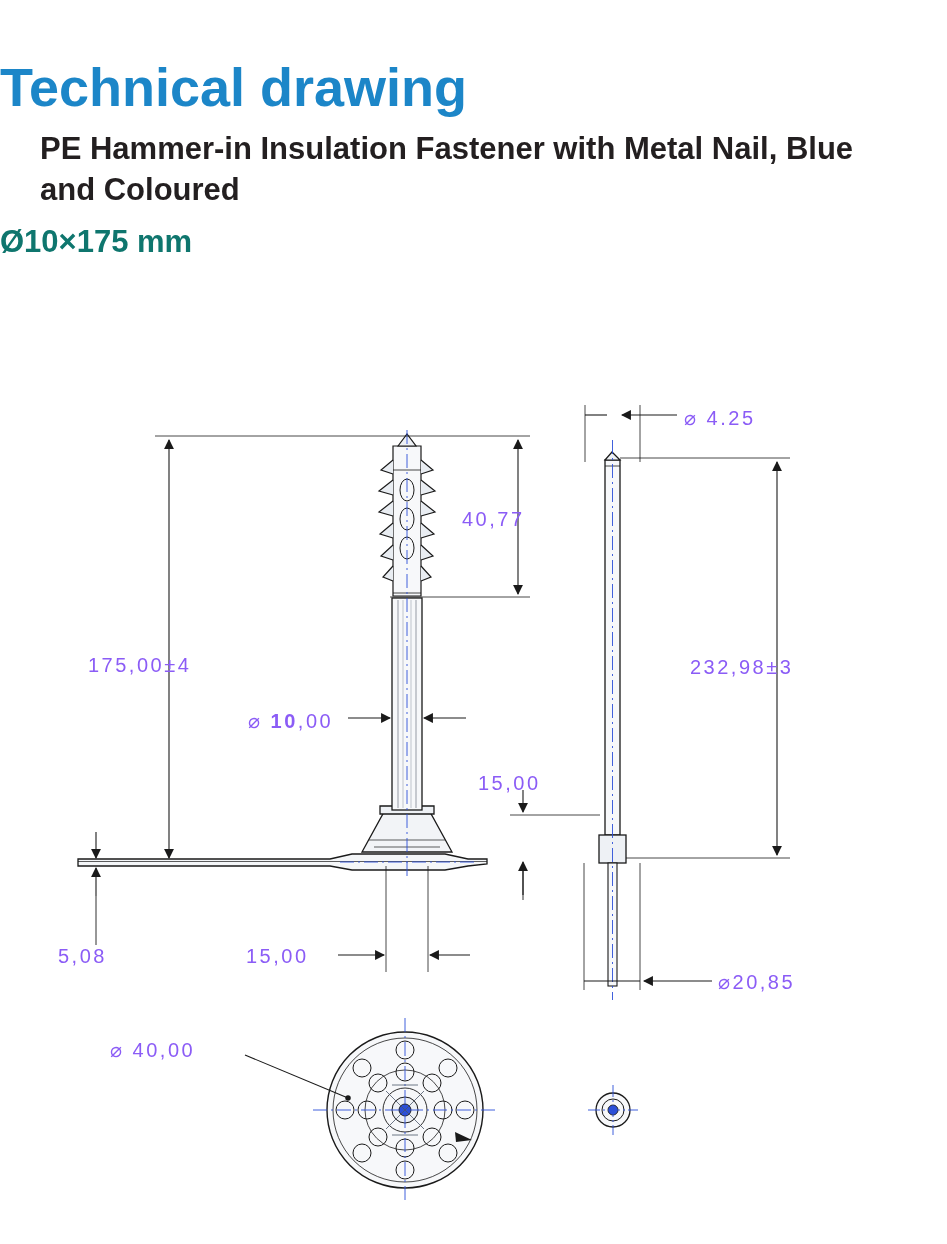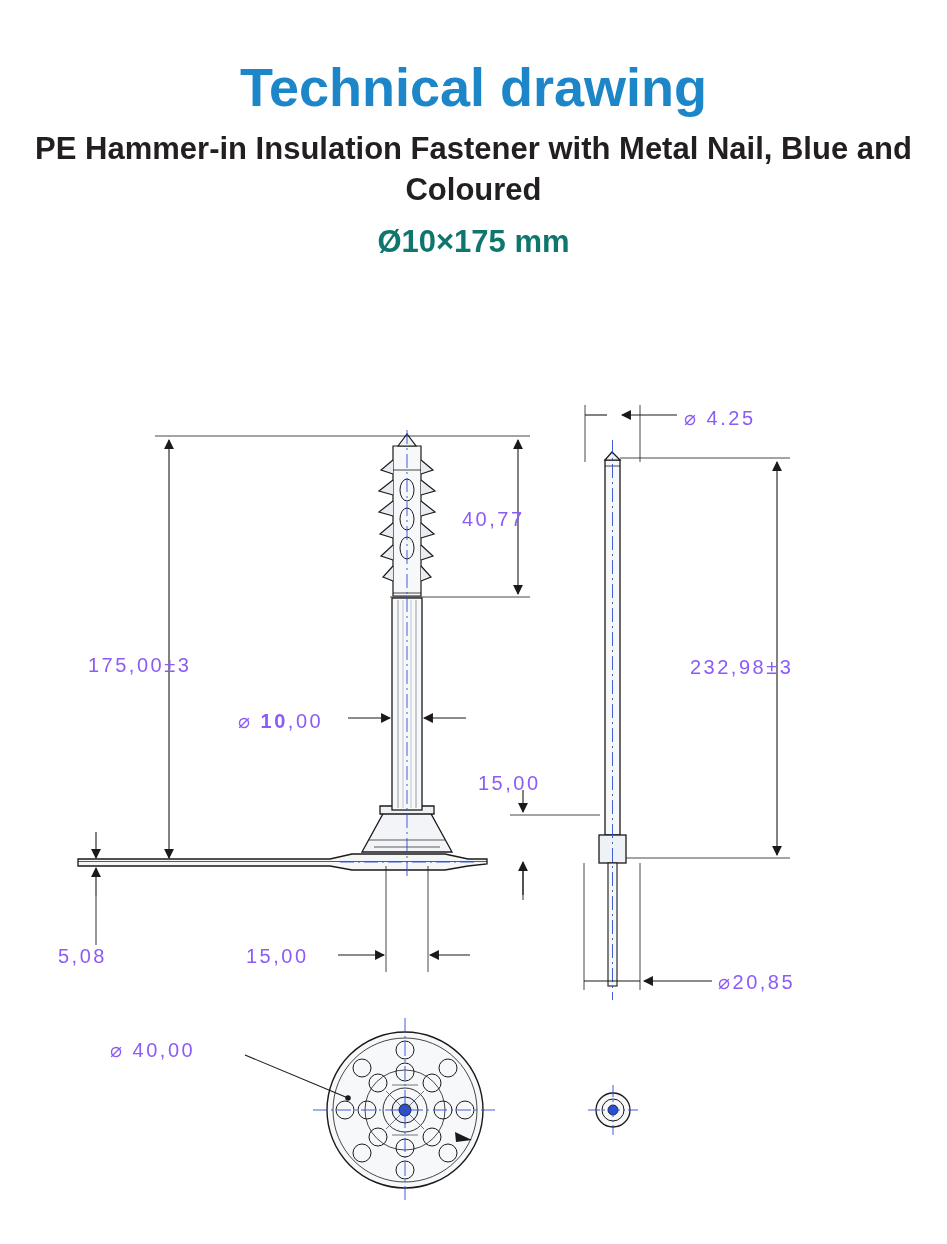--- a/index.html
+++ b/index.html
@@ -17,36 +17,35 @@
     height: 1244px;
     overflow: hidden;
     background: #ffffff;
   }
   
   #header {
     position: absolute;
     left: 0;
     top: 56px;
     width: 947px;
-    text-align: center;
   }
   #title {
     font-size: 54px;
     font-weight: bold;
     color: #1c86c8;
     letter-spacing: 0px;
     line-height: 62px;
   }
   #subtitle {
     font-size: 31px;
     font-weight: bold;
     color: #231f20;
     line-height: 41px;
     margin-top: 10px;
-    padding: 0 28px;
+    padding: 0 40px;
   }
   #size {
     font-size: 31px;
     font-weight: bold;
     color: #0f766e;
     line-height: 40px;
     margin-top: 12px;
   }
   
   #drawing {
@@ -271,23 +270,23 @@
       <circle cx="613" cy="1110" r="17" fill="#f7f8fa" stroke="#1a1a1a" stroke-width="1.3"></circle>
       <circle cx="613" cy="1110" r="11" fill="none" stroke="#1a1a1a" stroke-width="1"></circle>
       <circle cx="613" cy="1110" r="5" fill="#2b4fd8" stroke="#1a1a1a" stroke-width="0.9"></circle>
       <line x1="588" y1="1110" x2="638" y2="1110" stroke="#2b4fd8" stroke-width="0.9" stroke-dasharray="12,3,2,3"></line>
       <line x1="613" y1="1085" x2="613" y2="1135" stroke="#2b4fd8" stroke-width="0.9" stroke-dasharray="12,3,2,3"></line>
     </g>
   </svg>
 
   <div class="dimtext" style="left:462px; top:508px;">40,77</div>
 
-  <div class="dimtext" style="left:88px; top:654px;">175,00±3</div>
-
-  <div class="dimtext" style="left:238px; top:709px;text-align:center;"><span>⌀ </span><b>10</b><span>,00</span></div>
+  <div class="dimtext" style="left:88px; top:654px;">175,00±4</div>
+
+  <div class="dimtext" style="left:248px; top:709px;text-align:center;"><span>⌀ </span><b>10</b><span>,00</span></div>
 
   <div class="dimtext" style="left:58px; top:945px;">5,08</div>
 
   <div class="dimtext" style="left:246px; top:945px;">15,00</div>
 
   <div class="dimtext" style="left:684px; top:406px;">⌀ 4.25</div>
 
   <div class="dimtext" style="left:690px; top:656px;">232,98±3</div>
 
   <div class="dimtext" style="left:478px; top:772px;">15,00</div>

